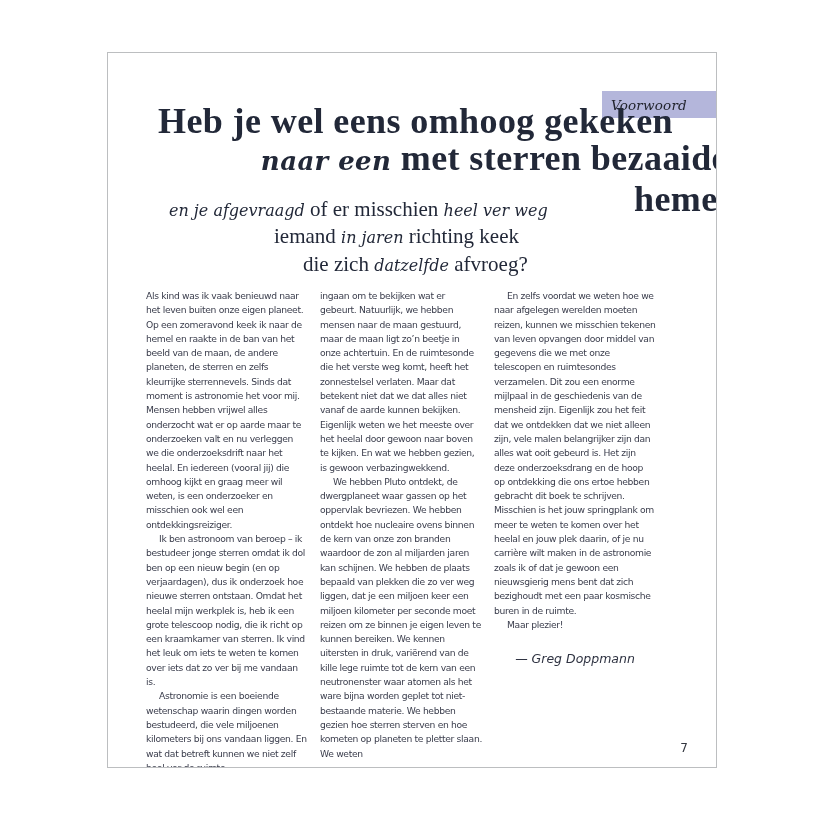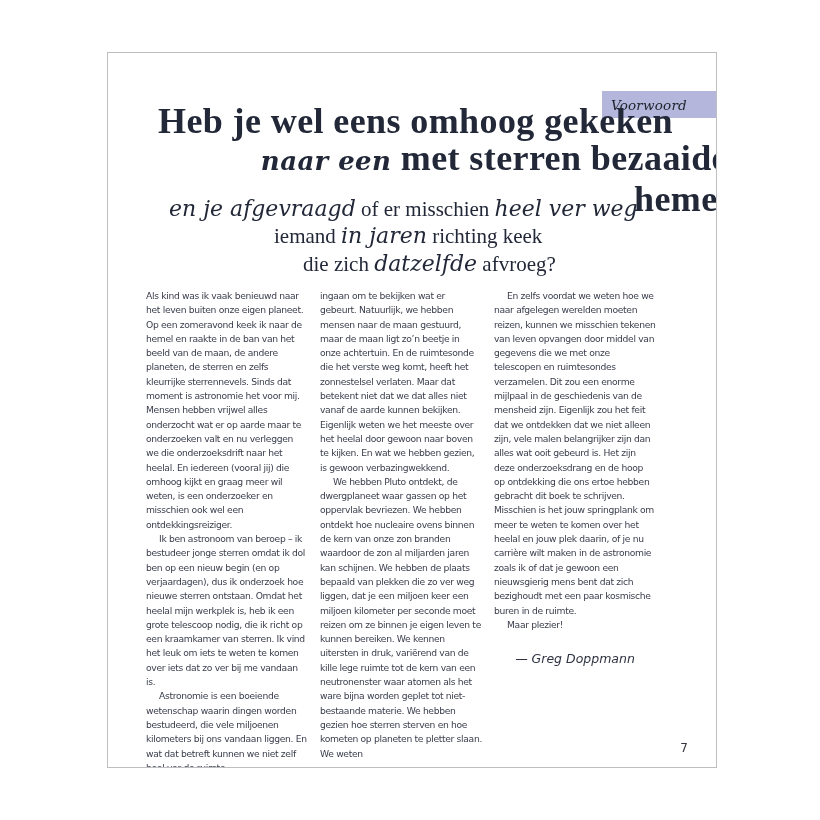--- a/index.html
+++ b/index.html
@@ -63,21 +63,21 @@
   .script-lg { font-size: 26px; }
   
   .subtitle-line {
     position: absolute;
     font-family: "Liberation Serif", "DejaVu Serif", serif;
     font-size: 21px;
     line-height: 24px;
     color: #222838;
     white-space: nowrap;
   }
-  .subtitle-line .script { font-size: 22px; }
+  .subtitle-line .script { font-size: 16px; }
   .sub1 { left: 61px;  top: 144px; }
   .sub2 { left: 166px; top: 171px; }
   .sub3 { left: 195px; top: 199px; }
   
   .columns {
     position: absolute;
     left: 38px; top: 236px;
     width: 528px;
     display: flex;
     gap: 12px;

